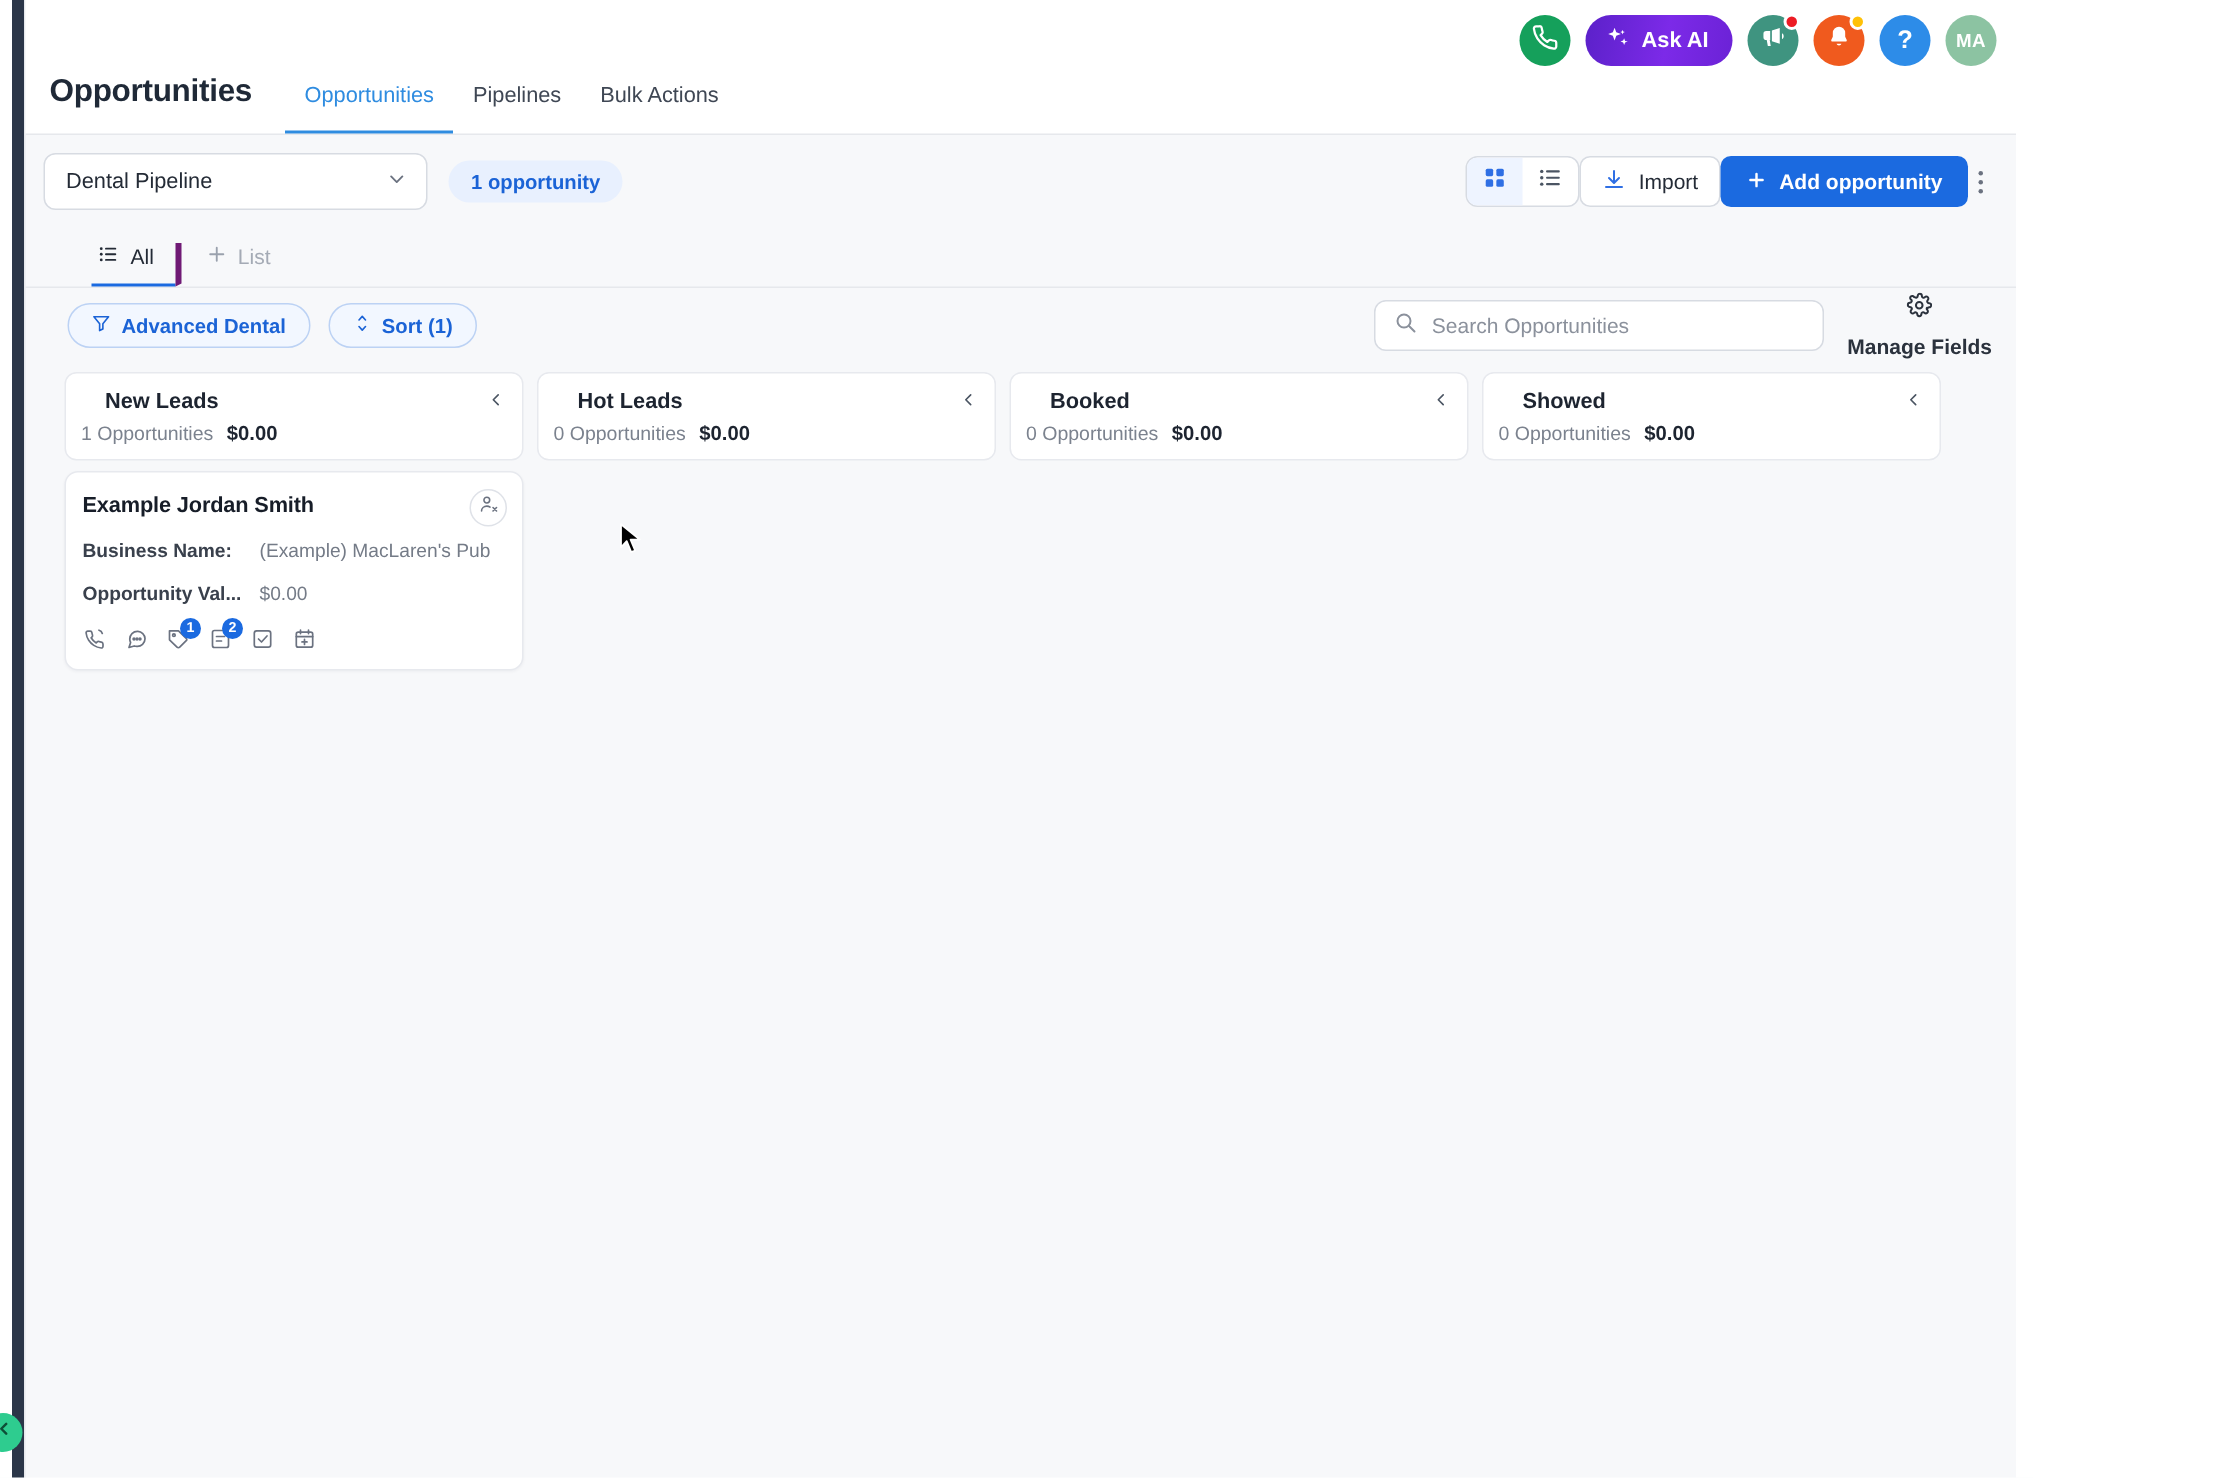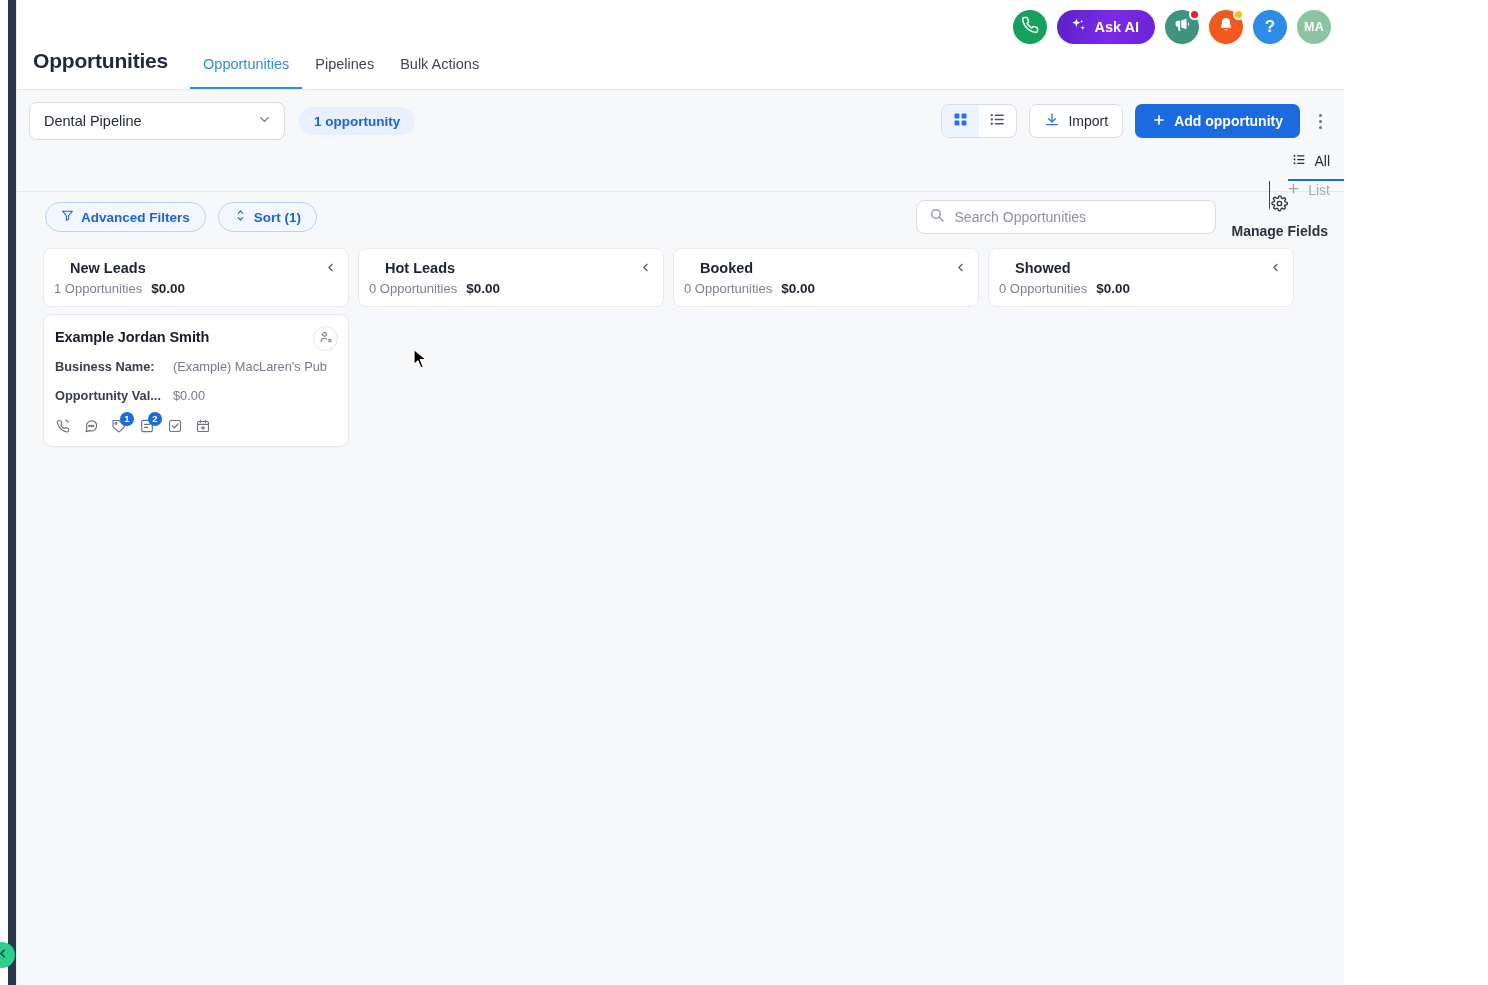--- a/index.html
+++ b/index.html
@@ -113,21 +113,21 @@
     font-size: 14.5px; color: #242b36;
   }
   .pipeline-select svg { width: 15px; height: 15px; color: #6b7280; }
   .opp-count {
     margin-left: 14px;
     background: #e8f0fe; color: #1b63d6;
     font-size: 13.5px; font-weight: 700;
     height: 28px; padding: 0 15px; border-radius: 14px;
     display: flex; align-items: center;
   }
-  .toolbar-right { margin-left: auto; display: flex; align-items: center; gap: 12px; }
+  .toolbar-right { margin-left: auto; display: flex; align-items: center; }
   .view-toggle {
     display: flex; border: 1px solid #d7dbe2; border-radius: 8px; overflow: hidden;
     height: 34px; background: #fff;
   }
   .view-btn { width: 37px; display: flex; align-items: center; justify-content: center; }
   .view-btn.active { background: #eef4ff; }
   .view-btn svg { width: 17px; height: 17px; }
   .view-btn.active svg { color: #2f6fe4; }
   .view-btn:not(.active) svg { color: #4b5563; }
   .btn-import {
@@ -142,34 +142,33 @@
     border-radius: 7px; background: #1b6ae0; color: #fff;
     display: flex; align-items: center; gap: 8px;
     font-size: 14px; font-weight: 700;
   }
   .btn-add svg { width: 14px; height: 14px; }
   .kebab { width: 16px; display: flex; flex-direction: column; align-items: center; gap: 3px; }
   .kebab i { width: 3px; height: 3px; border-radius: 50%; background: #6b7280; display: block; }
 
   
   .list-tabs {
-    height: 40px; padding-left: 26px;
+    height: 40px; padding-left: 44px;
     display: flex; align-items: flex-end; gap: 0;
     border-bottom: 1px solid #e6e8ec;
-    flex-direction: column;
   }
   .ltab {
     display: flex; align-items: center; gap: 7px;
     font-size: 14px; padding: 0 14px 9px 4px;
     border-bottom: 2px solid transparent;
     color: #343b47;
   }
   .ltab.active { border-bottom-color: #1b6ae0; color:#242b36; }
   .ltab svg { width: 15px; height: 15px; }
-  .ltab.muted { color: #a4aab5; padding-left: 16px; border-left: 1px solid #701a75;}
+  .ltab.muted { color: #a4aab5; padding-left: 16px; border-left: 4px solid #701a75;}
   .ltab.muted svg { color:#9aa1ad; }
 
   
   .filter-row {
     height: 50px; padding: 0 16px 0 28px;
     display: flex; align-items: center; gap: 12px;
   }
   .pill {
     height: 30px; padding: 0 15px;
     border: 1px solid #bcd2f4; border-radius: 15px;
@@ -417,21 +416,21 @@
     </div>
   </div>
 
   <div class="filter-row">
     <div class="pill">
       <span>
         <svg viewBox="0 0 24 24" fill="none" stroke="currentColor" stroke-width="2" stroke-linejoin="round">
             <polygon points="3 4 21 4 14 12.5 14 19 10 21 10 12.5 3 4"></polygon>
           </svg>
       </span>
-      <span>Advanced Filters</span>
+      <span>Advanced Dental</span>
     </div>
     <div class="pill">
       <span>
         <svg viewBox="0 0 24 24" fill="none" stroke="currentColor" stroke-width="2" stroke-linecap="round" stroke-linejoin="round">
             <polyline points="8 8 12 3.5 16 8"></polyline>
             <polyline points="8 16 12 20.5 16 16"></polyline>
           </svg>
       </span>
       <span>Sort (1)</span>
     </div>

